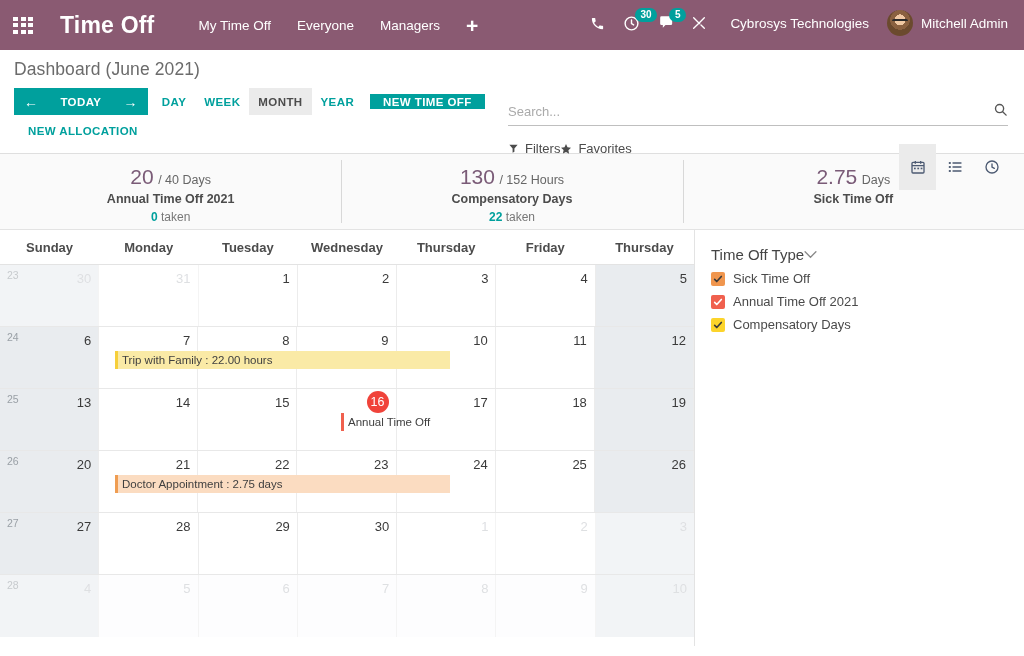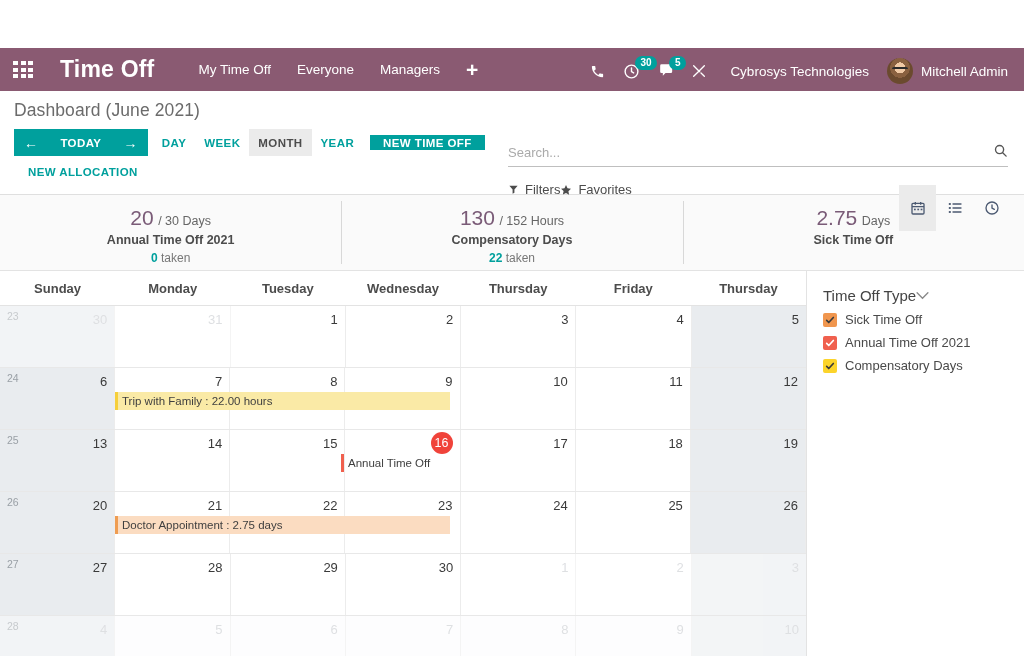--- a/index.html
+++ b/index.html
@@ -6,23 +6,23 @@
   html, body {
     width: 1024px; height: 656px;
     font-family: "Liberation Sans", sans-serif;
     background: #ffffff;
     overflow: hidden;
     -webkit-font-smoothing: antialiased;
   }
 
   
   .navbar {
-    height: 43px; background: #8a5a72;
+    height: 50px; background: #8a5a72;
     display: flex; align-items: center;
-    color: #fff; position: relative; margin-top: 48px;
+    color: #fff; position: relative;
   }
   .apps-grid { width: 46px; height: 46px; display: flex; align-items: center; justify-content: center; cursor: pointer; }
   .apps-grid .g { display: grid; grid-template-columns: repeat(3, 5px); grid-template-rows: repeat(3, 4px); gap: 2.5px; }
   .apps-grid .g i { background: #fff; display: block; width: 5px; height: 4px; }
   .brand { font-size: 23px; font-weight: bold; letter-spacing: .2px; margin-left: 14px; margin-right: 44px; color:#fff; }
   .nav-menu { display: flex; align-items: center; gap: 26px; font-size: 13.5px; }
   .nav-menu span { cursor: pointer; white-space: nowrap; }
   .nav-plus { font-size: 21px; font-weight: bold; line-height: 1; margin-left: 26px; cursor: pointer; }
   .nav-right { position: absolute; right: 0; top: 0; height: 46px; display: flex; align-items: center; gap: 0; padding-right: 8px; }
   .nav-ico { width: 34px; height: 46px; display: flex; align-items: center; justify-content: center; position: relative; cursor: pointer; }
@@ -93,21 +93,21 @@
   }
   .stat-l1 { line-height: 1.05; }
   .stat-big { font-size: 21px; color: #7a5b77; }
   .stat-small { font-size: 12.5px; color: #666; }
   .stat-name { font-size: 12.5px; font-weight: bold; color: #4c4c4c; margin-top: 4px; }
   .stat-taken { font-size: 12px; color: #777; margin-top: 4px; }
   .stat-taken b { color: #00a09d; }
 
   
   .calwrap { display: flex; height: 416px; }
-  .cal { width: 807px; border-right: 1px solid #e3e3e3; }
+  .cal { width: 695px; border-right: 1px solid #e3e3e3; }
   .cal-head { display: flex; height: 34px; align-items: center; }
   .cal-head .dh { flex: 1; text-align: center; font-size: 13px; font-weight: bold; color: #4c4c4c; }
   .cal-body { border-top: 1px solid #e3e3e3; }
   .wkrow { display: flex; height: 62px; border-bottom: 1px solid #e8e8e8; position: relative; }
   .wkrow:last-child { border-bottom: none; }
   .daycell {
     flex: 1; border-right: 1px solid #ececec; position: relative; padding: 4px 7px 0 0;
     text-align: right; background: #fff;
   }
   .daycell:last-child { border-right: none; }
@@ -272,21 +272,21 @@
           <path d="M12 7.5V12l3.5 2" stroke-linecap="round"></path>
       </svg>
     </div>
   </div>
 </div>
 
 <div class="stats">
   <div class="stat">
     <div class="stat-l1">
       <span class="stat-big">20</span>
-      <span class="stat-small">/ 30 Days</span>
+      <span class="stat-small">/ 40 Days</span>
     </div>
     <div class="stat-name">Annual Time Off 2021</div>
     <div class="stat-taken">
       <b>0</b>
       <span>taken</span>
     </div>
   </div>
   <div class="stat">
     <div class="stat-l1">
       <span class="stat-big">130</span>

